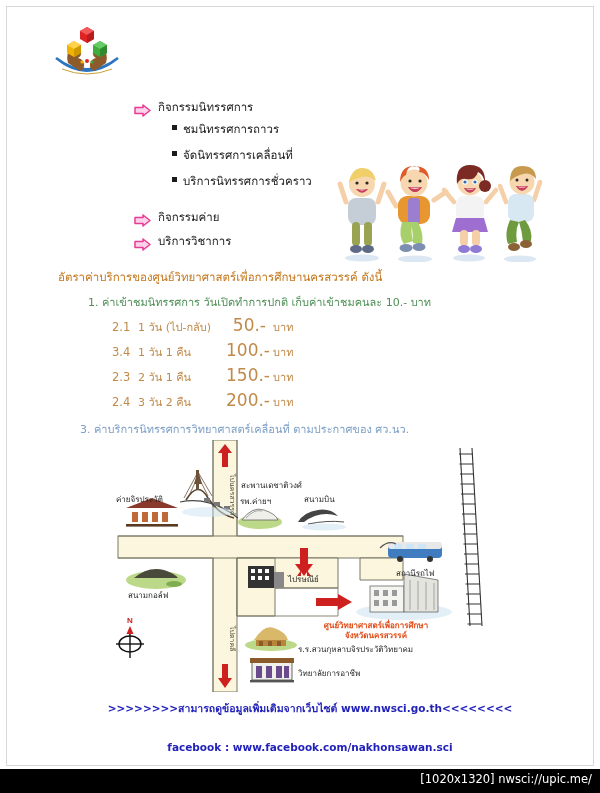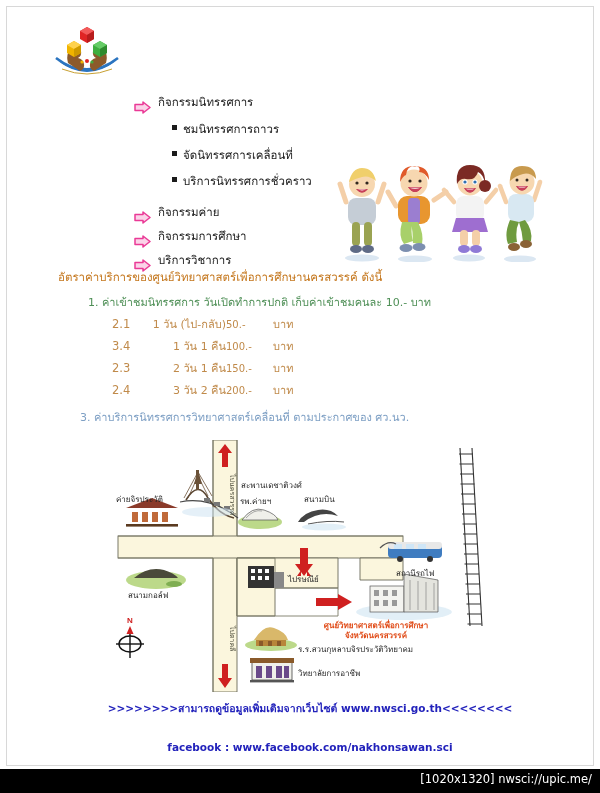--- a/index.html
+++ b/index.html
@@ -39,21 +39,21 @@
     white-space:nowrap;
     margin-left:6px;
     line-height:1.35;
   }
 
   
   .activities{
     position:absolute;left:0;top:96px;width:588px;
   }
   .act-row{
-    display:flex;align-items:flex-start;
+    display:flex;align-items:flex-end;
     margin-left:134px;
     margin-bottom:5px;
     height:19px;
   }
   .arrow{
     flex:0 0 auto;
     width:17px;height:13px;
     margin-top:3px;margin-right:7px;
   }
   .act-label{
@@ -87,22 +87,22 @@
   .fee-1{margin-left:88px;}
   .fee-2{margin-left:88px;}
   .fee-3{margin-left:80px;margin-top:9px;color:#7d9fc4;}
 
   .sub-fees{margin-left:112px;margin-top:4px;}
   .sub-fee-row{
     display:flex;align-items:baseline;
     font-size:11px;color:#c08a4a;margin-bottom:4px;white-space:nowrap;
   }
   .sf-no{width:26px;flex:0 0 auto;font-size:11.5px;}
-  .sf-desc{width:88px;flex:0 0 auto;text-align:right;}
-  .sf-price{width:40px;flex:0 0 auto;font-size:10px;}
+  .sf-desc{width:88px;flex:0 0 auto;}
+  .sf-price{width:40px;flex:0 0 auto;text-align:right;font-size:17px;}
   .sf-unit{margin-left:7px;}
 
   
   .map{
     position:absolute;left:108px;top:440px;width:404px;height:252px;
   }
   .map svg{display:block;}
 
   
   .footer{
@@ -196,28 +196,20 @@
 
     <div class="act-row">
       <div class="arrow">
         <svg width="17" height="13" viewBox="0 0 17 13">
           <path d="M1 3.5 H9 V1 L16 6.5 L9 12 V9.5 H1 Z" fill="#fbd3e8" stroke="#ea3a96" stroke-width="1.5" stroke-linejoin="round"></path>
         </svg>
       </div>
       <div class="act-label">กิจกรรมค่าย</div>
     </div>
 
-    <div class="act-row">
-      <div class="arrow">
-        <svg width="17" height="13" viewBox="0 0 17 13">
-          <path d="M1 3.5 H9 V1 L16 6.5 L9 12 V9.5 H1 Z" fill="#fbd3e8" stroke="#ea3a96" stroke-width="1.5" stroke-linejoin="round"></path>
-        </svg>
-      </div>
-      <div class="act-label">กิจกรรมการศึกษา</div>
-    </div>
 
     <div class="act-row">
       <div class="arrow">
         <svg width="17" height="13" viewBox="0 0 17 13">
           <path d="M1 3.5 H9 V1 L16 6.5 L9 12 V9.5 H1 Z" fill="#fbd3e8" stroke="#ea3a96" stroke-width="1.5" stroke-linejoin="round"></path>
         </svg>
       </div>
       <div class="act-label">บริการวิชาการ</div>
     </div>
   </div>

